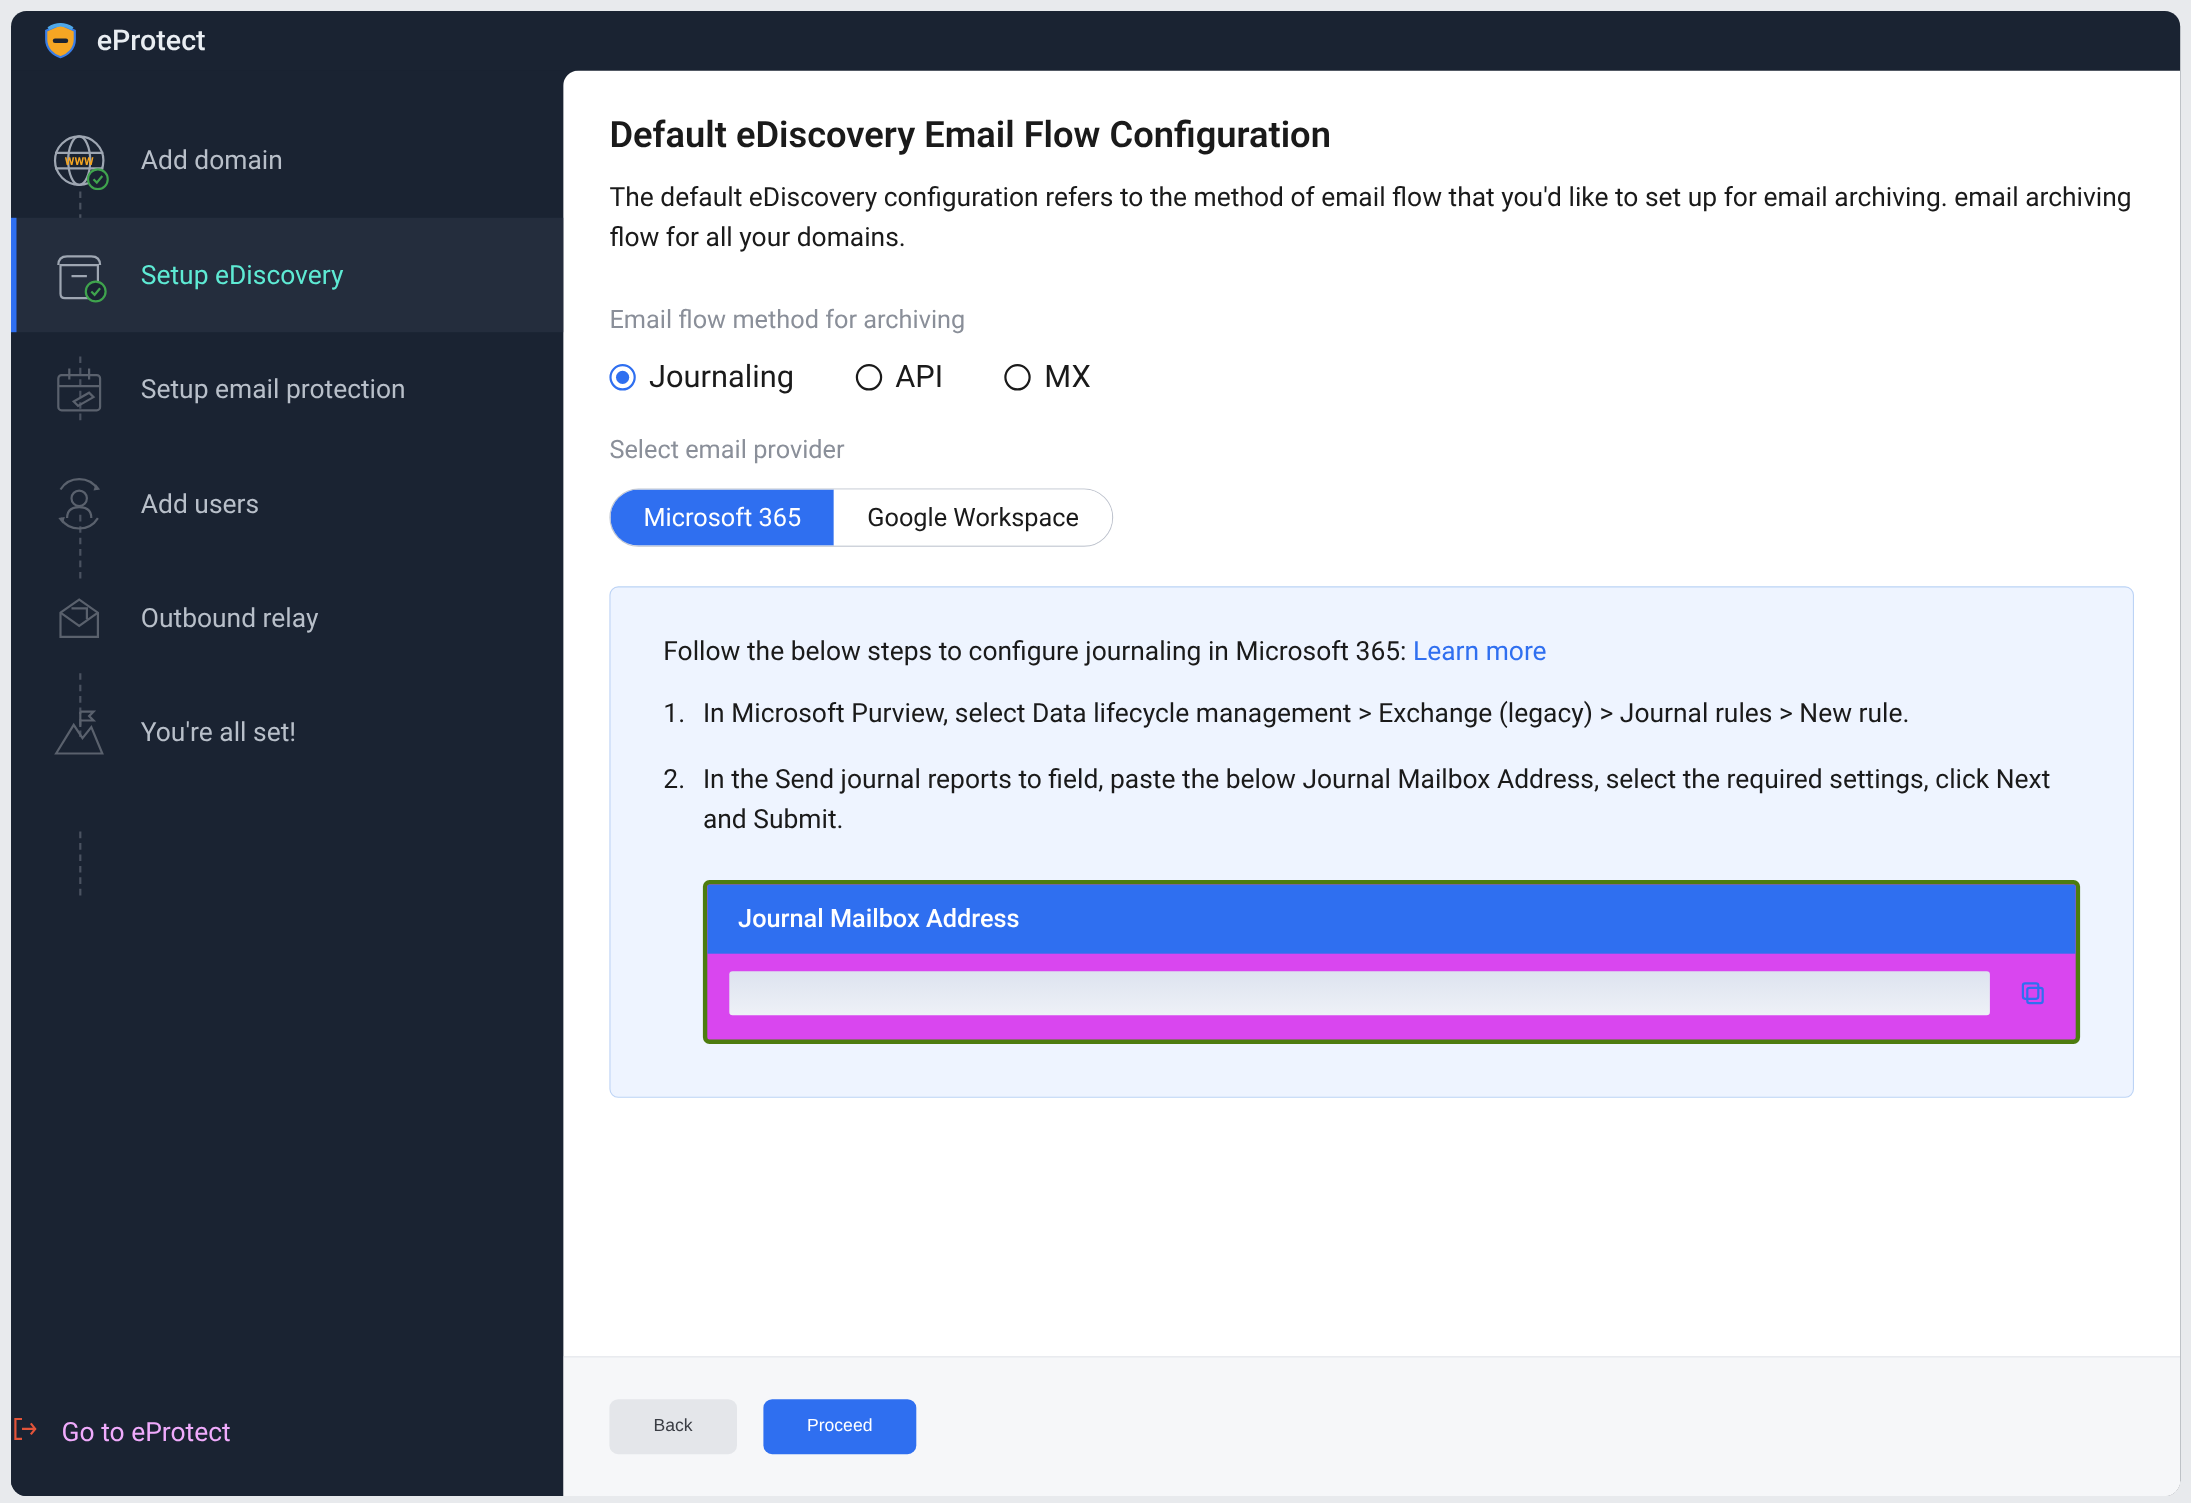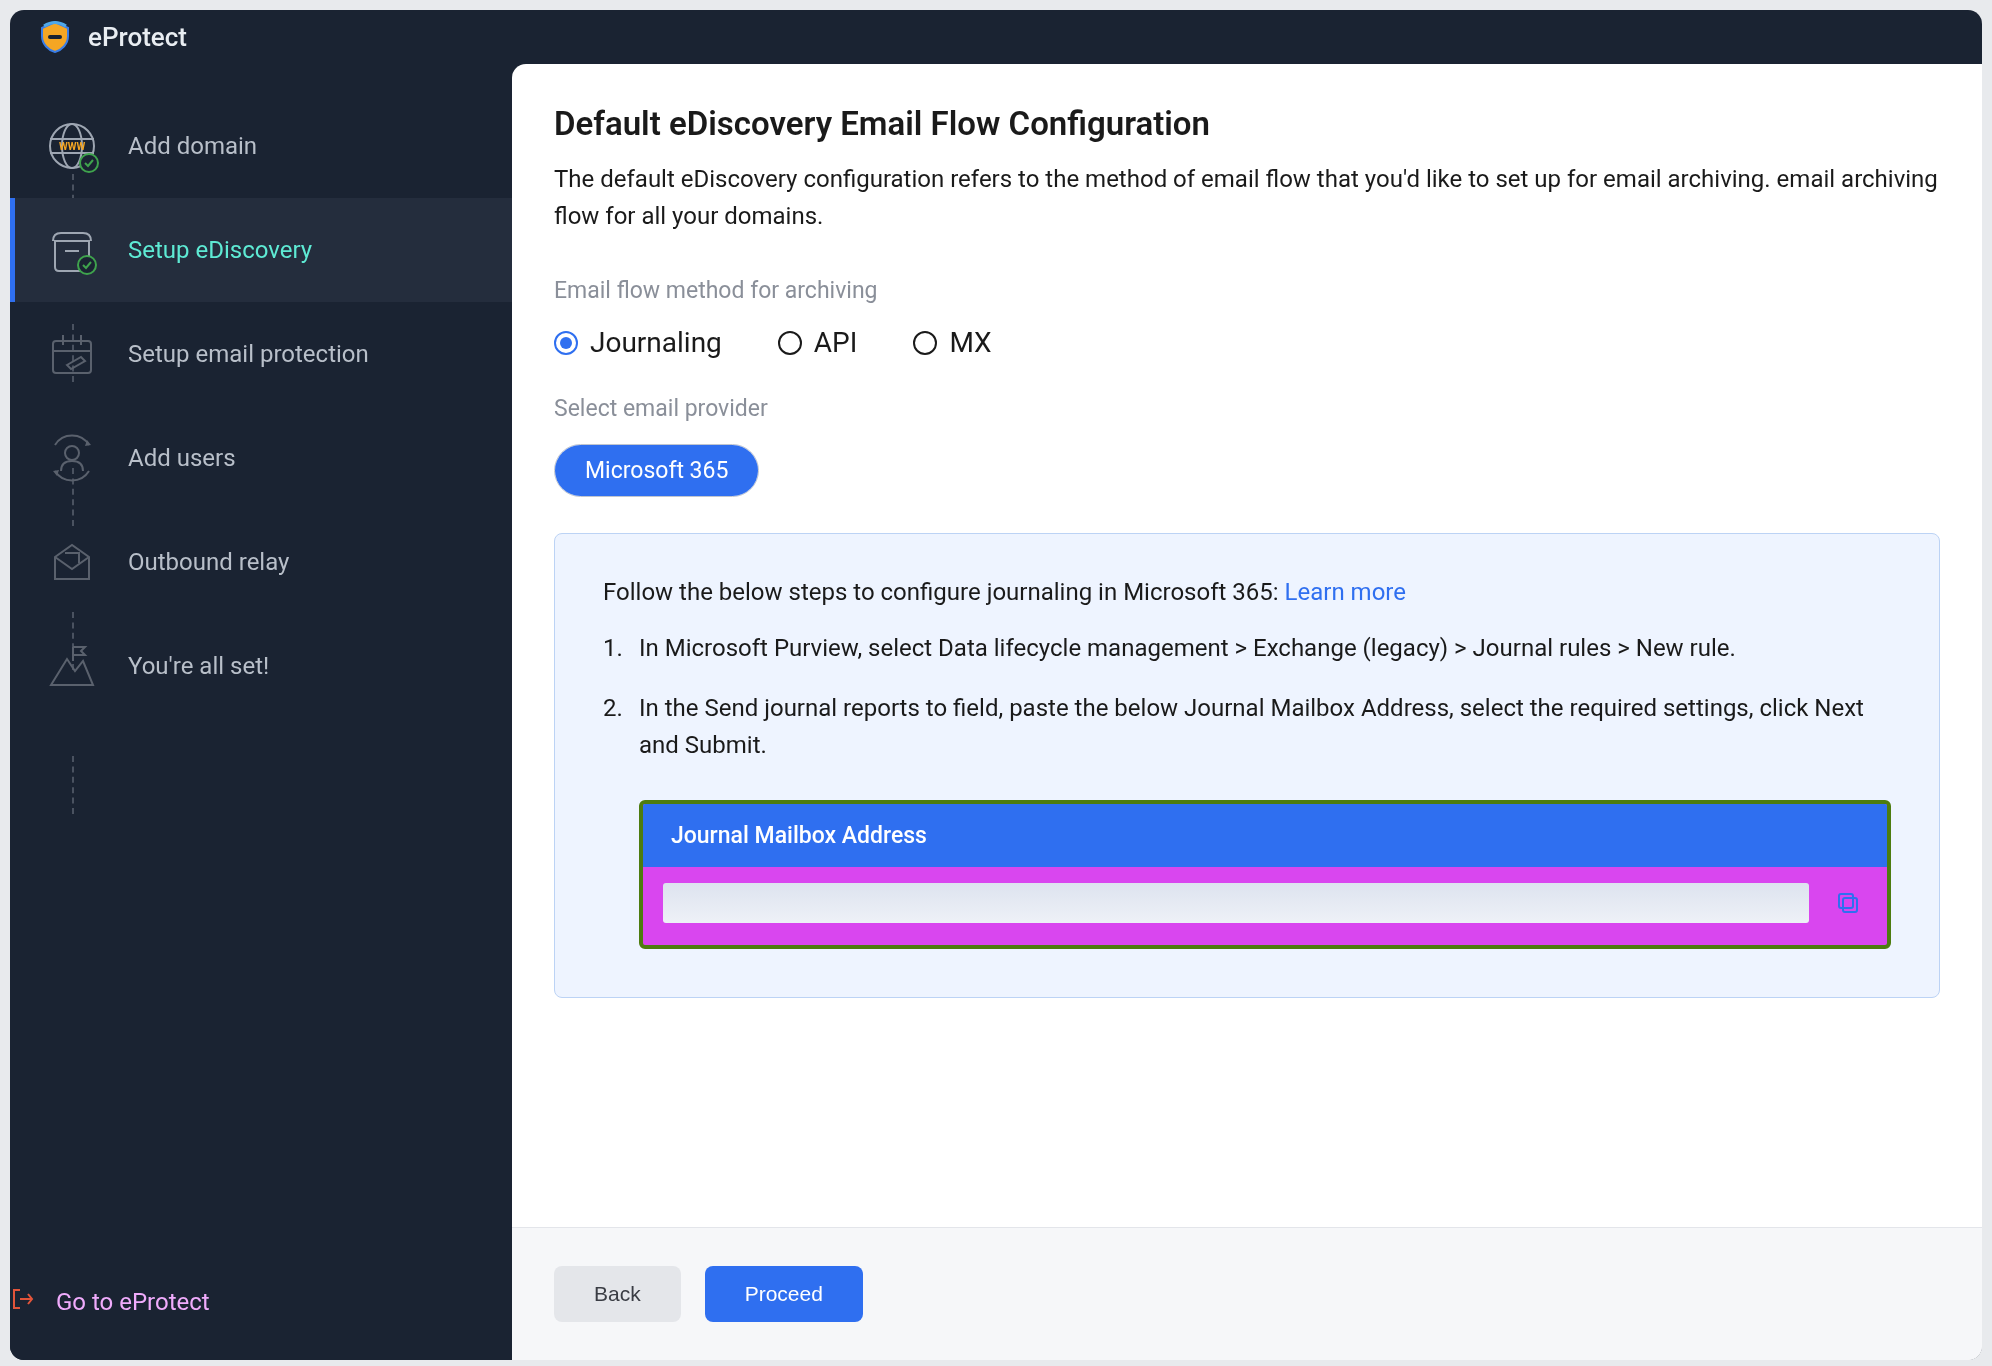--- a/index.html
+++ b/index.html
@@ -230,21 +230,21 @@
 }
 .footer {
   background: #f6f7f9;
   border-top: 1px solid #e3e5ea;
   padding: 38px 42px;
   display: flex;
   gap: 24px;
 }
 .btn {
   padding: 16px 40px;
-  font-size: 21px;
+  font-size: 16px;
   border-radius: 8px;
   border: none;
   cursor: pointer;
 }
 .btn-back { background: #e4e6ea; color: #3a3d44; }
 .btn-proceed { background: #2f6ff0; color: #fff; }
 </style>
 </head>
 <body>
 
@@ -375,20 +375,21 @@
           </div>
           <div class="radio-item">
             <span class="radio-circle"></span>
             <span>MX</span>
           </div>
         </div>
 
         <div class="section-label">Select email provider</div>
         <div class="toggle-group">
           <div class="toggle-btn active">Microsoft 365</div>
+          <div class="toggle-btn">Google Workspace</div>
         </div>
 
         <div class="info-panel">
           <div class="info-head">
             <span>Follow the below steps to configure journaling in Microsoft 365: </span><span class="link">Learn more</span>
           </div>
           <ol class="steps">
             <li>
                 <span class="step-num">1.</span>
                 <span>In Microsoft Purview, select Data lifecycle management &gt; Exchange (legacy) &gt; Journal rules &gt; New rule.</span>

